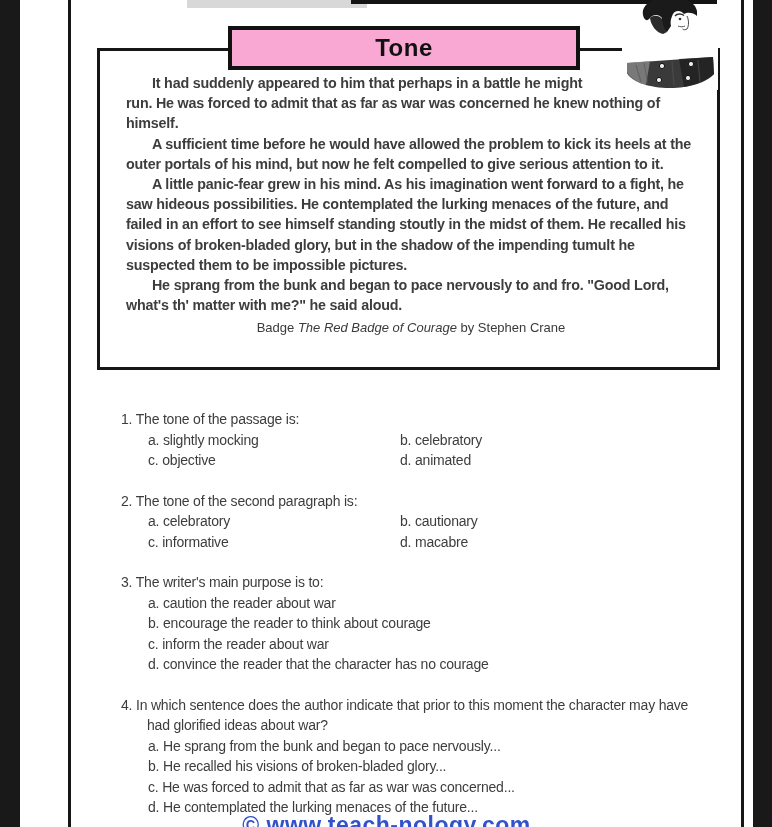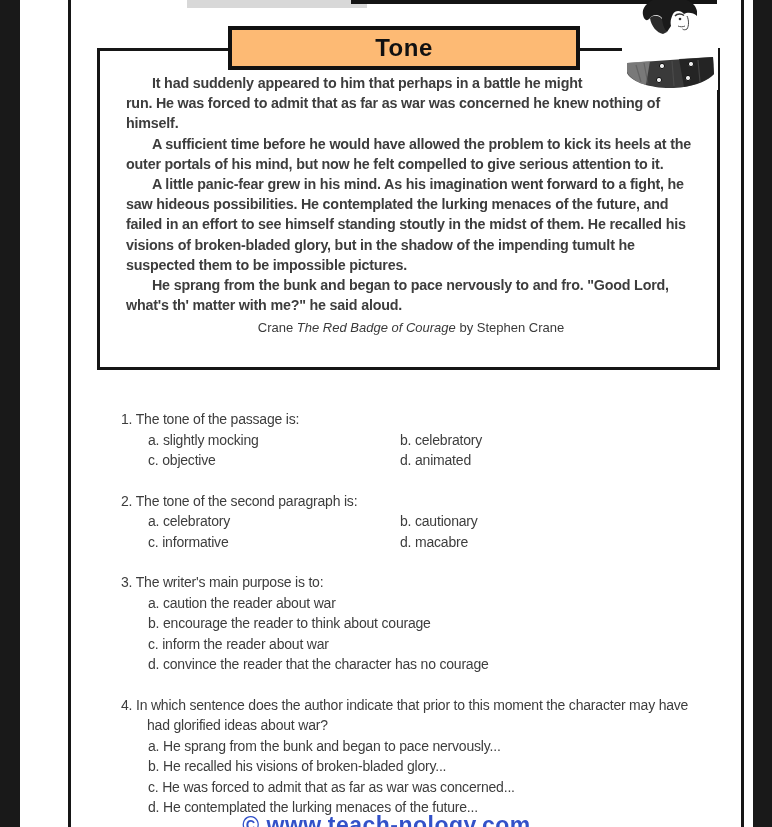--- a/index.html
+++ b/index.html
@@ -21,21 +21,21 @@
   .top-black-bar{position:absolute;left:331px;top:0;width:366px;height:4px;background:#141414;}
 
   .passage-box{
     position:absolute;left:77px;top:48px;width:623px;height:322px;
     box-sizing:border-box;border:3px solid #161616;
     padding:22px 21px 0 26px;
     z-index:1;
   }
   .title-box{
     position:absolute;left:208px;top:26px;width:352px;height:44px;
-    box-sizing:border-box;border:4px solid #111111;background:#fdba74;
+    box-sizing:border-box;border:4px solid #111111;background:#f9a8d4;
     z-index:3;display:flex;align-items:center;justify-content:center;
   }
   .title-box span{
     font-size:24px;font-weight:700;color:#111111;letter-spacing:.5px;
   }
   .soldier{
     position:absolute;left:617px;top:0;width:62px;height:34px;
     overflow:hidden;z-index:4;
   }
   .uniform-float{
@@ -94,21 +94,21 @@
           <circle cx="35" cy="24" r="2.6" fill="#eeeeee" stroke="#111" stroke-width="1"></circle>
           <circle cx="64" cy="22" r="2.6" fill="#eeeeee" stroke="#111" stroke-width="1"></circle>
         </svg>
       </div>
     </div>
     <div class="passage">
       <p>It had suddenly appeared to him that perhaps in a battle he might run. He was forced to admit that as far as war was concerned he knew nothing of himself.</p>
       <p>A sufficient time before he would have allowed the problem to kick its heels at the outer portals of his mind, but now he felt compelled to give serious attention to it.</p>
       <p>A little panic-fear grew in his mind. As his imagination went forward to a fight, he saw hideous possibilities. He contemplated the lurking menaces of the future, and failed in an effort to see himself standing stoutly in the midst of them. He recalled his visions of broken-bladed glory, but in the shadow of the impending tumult he suspected them to be impossible pictures.</p>
       <p>He sprang from the bunk and began to pace nervously to and fro. "Good Lord, what's th' matter with me?" he said aloud.</p>
-      <div class="source-line"><span>Crane </span><span class="book">The Red Badge of Courage</span><span> by Stephen Crane</span></div>
+      <div class="source-line"><span>Badge </span><span class="book">The Red Badge of Courage</span><span> by Stephen Crane</span></div>
     </div>
   </div>
 
   <div class="title-box">
     <span>Tone</span>
   </div>
 
   <div class="soldier">
     <svg width="62" height="34" viewBox="0 0 62 34">
       <path d="M6,15 C4,5 16,-3 30,-3 C46,-3 58,1 60,11 L60,16 C56,12 50,12 47,14 C44,10 38,10 36,14 C34,18 33,22 34,26 L30,32 C26,30 24,24 25,18 C22,14 16,14 13,18 C10,22 7,20 6,15 Z" fill="#1a1a1a"></path>

